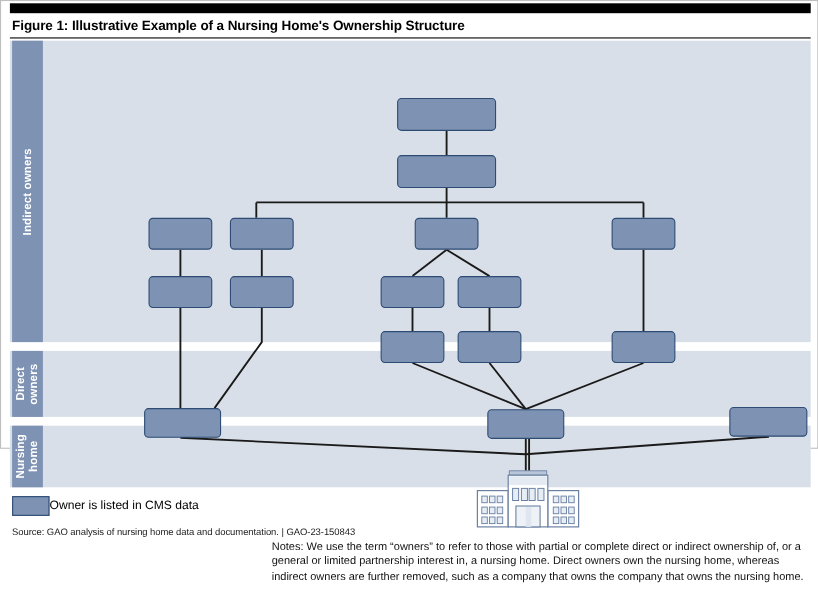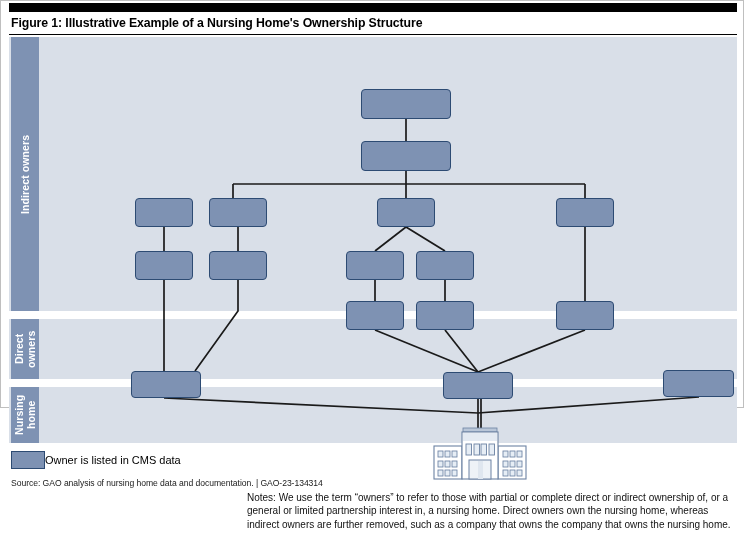--- a/index.html
+++ b/index.html
@@ -188,19 +188,19 @@
       </g>
     </svg>
 
   </div>
 
   <div class="legend">
     <div class="legend-swatch"></div>
     <div class="legend-text">Owner is listed in CMS data</div>
   </div>
 
-  <div class="source">Source: GAO analysis of nursing home data and documentation.  |  GAO-23-134314</div>
+  <div class="source">Source: GAO analysis of nursing home data and documentation.  |  GAO-23-150843</div>
 
   <div class="notes">
     <p>Notes: We use the term “owners” to refer to those with partial or complete direct or indirect ownership of, or a general or limited partnership interest in, a nursing home. Direct owners own the nursing home, whereas indirect owners are further removed, such as a company that owns the company that owns the nursing home.</p>
   </div>
 
 </div>
 
 </body></html>

